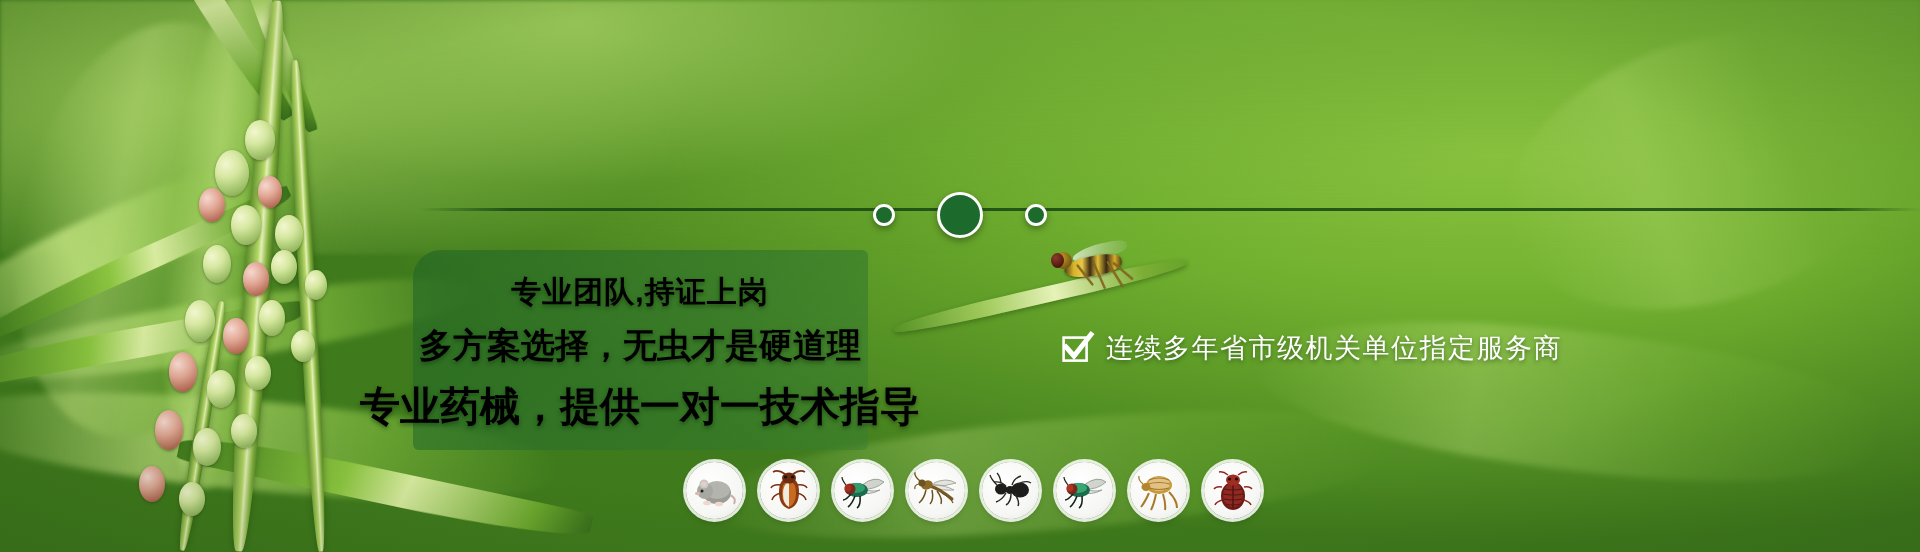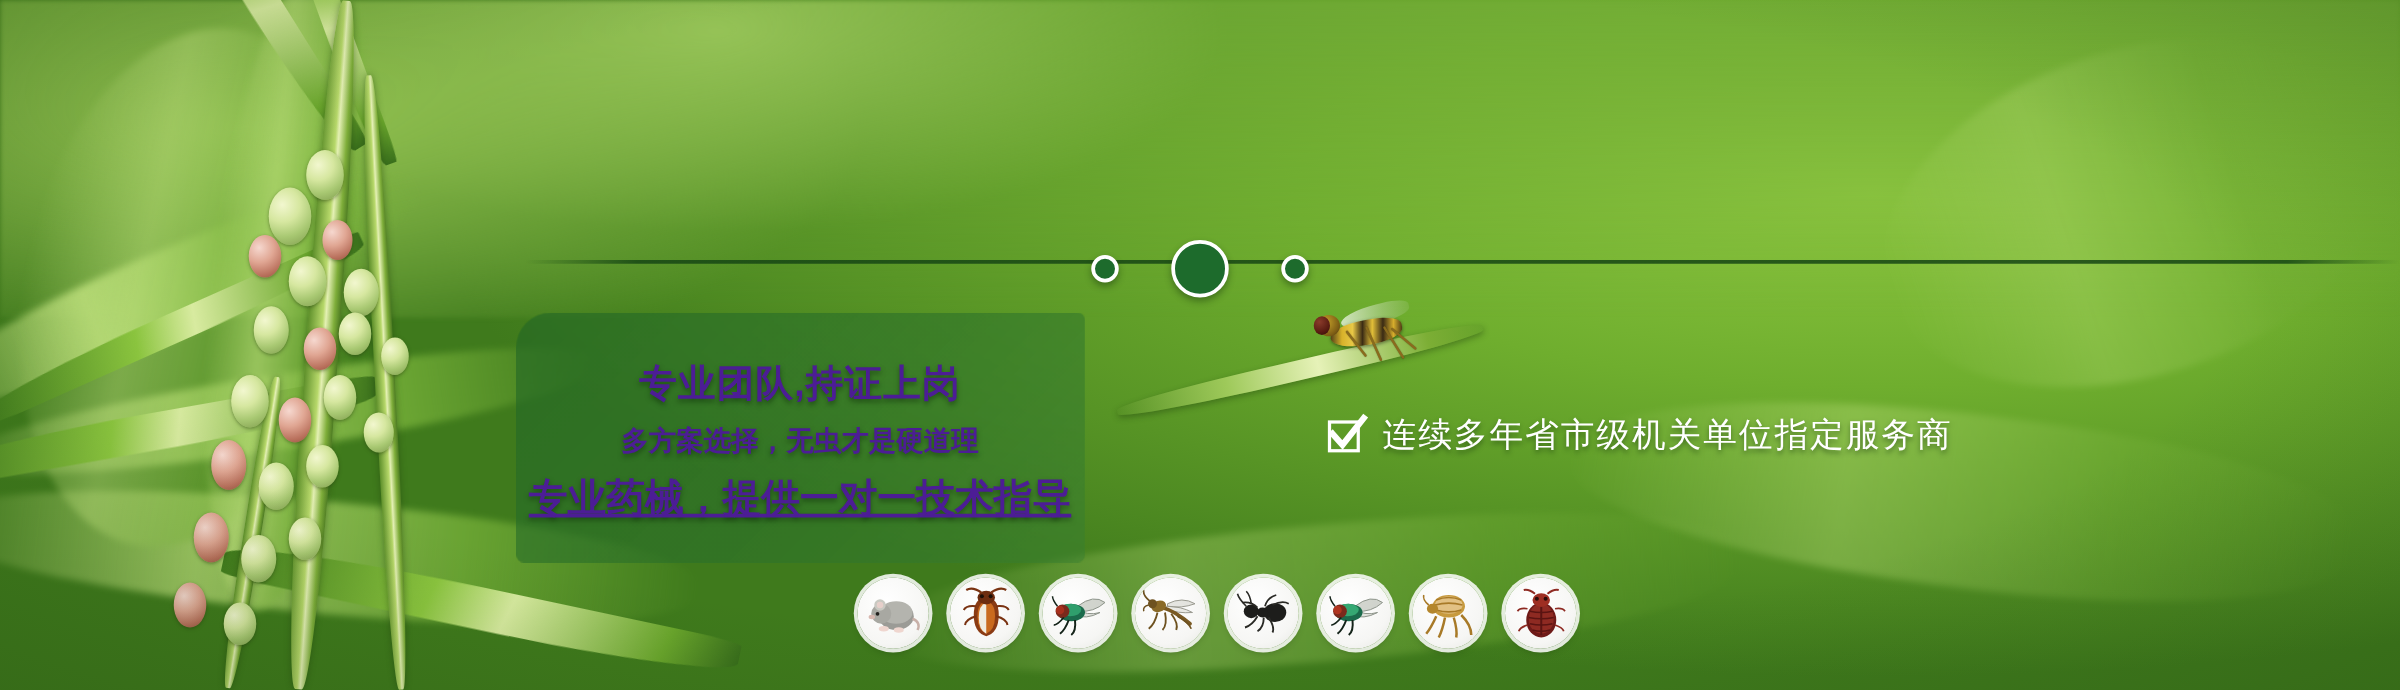--- a/index.html
+++ b/index.html
@@ -148,26 +148,26 @@
     background:linear-gradient(135deg, rgba(34,102,38,.62) 0%, rgba(42,112,44,.56) 55%, rgba(58,128,50,.50) 100%);
     border-radius:28px 6px 6px 6px;
     backdrop-filter:blur(1px);
   }
   .panel-lines{
     position:absolute; left:400px; top:258px; width:480px; height:190px;
     display:flex; flex-direction:column; justify-content:center; align-items:center;
     gap:10px;
   }
   .pline{
-    color:#4c1d95; font-weight:bold; white-space:nowrap;
+    color:#000000; font-weight:bold; white-space:nowrap;
     text-shadow:0 2px 4px rgba(15,45,10,.55);
   }
   .pline.l1{ font-size:30px; letter-spacing:1px; }
-  .pline.l2{ font-size:22px; letter-spacing:0px; }
-  .pline.l3{ font-size:31px; letter-spacing:0px;text-decoration:underline; }
+  .pline.l2{ font-size:34px; letter-spacing:0px; }
+  .pline.l3{ font-size:40px; letter-spacing:0px; }
 
   
   .rule{
     position:absolute; left:420px; top:208px; width:1500px; height:3px;
     background:linear-gradient(90deg, rgba(22,70,20,0), rgba(22,70,20,.85) 6%, rgba(22,70,20,.85) 94%, rgba(22,70,20,0));
   }
 
   
   .bullets{
     position:absolute; left:1062px; top:330px;

